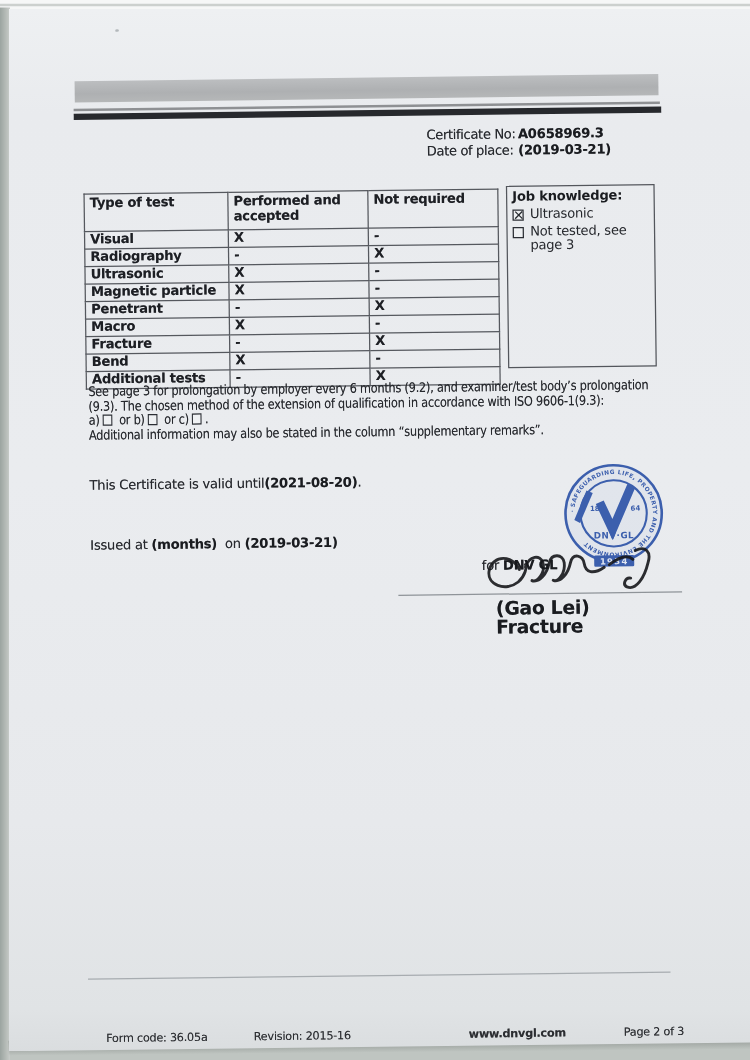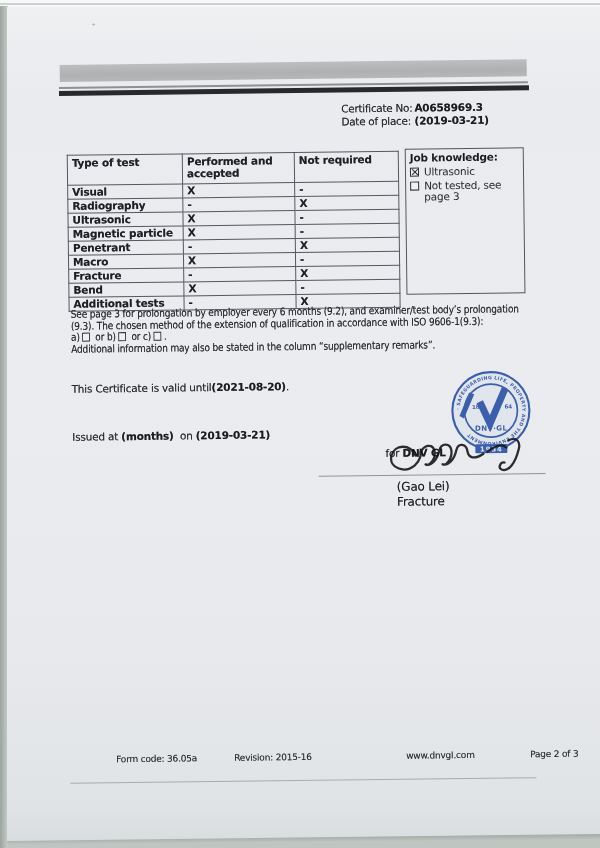--- a/index.html
+++ b/index.html
@@ -79,28 +79,28 @@
 
   .validline{left:72px;top:380px;}
   .issuedline{left:72px;top:428px;}
   .forline{left:385px;top:448px;}
 
   
   .stamp{left:444px;top:371px;width:94px;height:94px;opacity:.92;}
   
   .sig{left:384px;top:437px;width:154px;height:52px;z-index:5;}
   .sigline{left:318px;top:476px;width:227px;height:1.3px;background:#8f9499;}
-  .signer{left:396px;top:481px;font-size:12px;line-height:15px;font-weight:normal;color:#1a1c20;
+  .signer{left:396px;top:481px;font-size:15px;line-height:15px;font-weight:bold;color:#1a1c20;
     letter-spacing:-.2px;text-shadow:0 0 .4px rgba(26,28,32,.5);}
 
   
   .fline{left:66px;top:780px;width:466px;height:1.1px;background:#a7acb0;}
-  .fitem{top:752px;font-size:9px;letter-spacing:-.2px;color:#2b2d31;white-space:nowrap;
-    text-shadow:0 0 .3px rgba(43,45,49,.5);margin-left:32px;}
-  .f1{left:80px;} .f2{left:198px;} .f3{left:370px;} .f4{left:494px;}
+  .fitem{top:824px;font-size:9px;letter-spacing:-.2px;color:#2b2d31;white-space:nowrap;
+    text-shadow:0 0 .3px rgba(43,45,49,.5);}
+  .f1{left:80px;} .f2{left:198px;} .f3{left:370px;font-weight:bold;} .f4{left:494px;}
 </style>
 </head>
 <body>
 
 <div id="page">
   <div class="scan-top"></div>
   <div class="scan-left"></div>
   <div class="paper-shadow"></div>
 
   <div id="paper">

